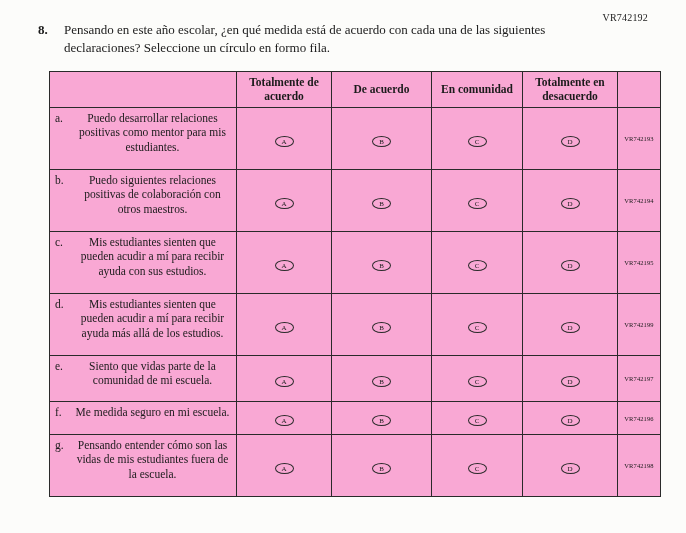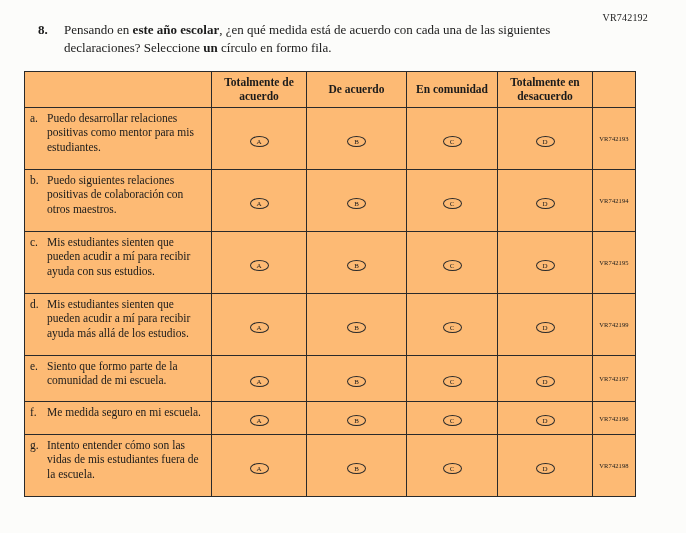--- a/index.html
+++ b/index.html
@@ -25,29 +25,29 @@
     left: 38px;
     width: 565px;
     display: flex;
     font-size: 13px;
     line-height: 1.38;
   }
   .qnum {
     font-weight: bold;
     flex: 0 0 26px;
   }
-  .q-text b { font-weight: bold; }
+  .q-text b { font-weight: normal; }
   table.answer-table {
     position: absolute;
     top: 71px;
-    left: 24px;
+    left: 49px;
     width: 611px;
     border-collapse: collapse;
     table-layout: fixed;
-    background: #fdba74;
+    background: #f9a8d4;
   }
   .answer-table th, .answer-table td {
     border: 1px solid #2a2a2a;
   }
   .answer-table th {
     font-size: 11.5px;
     font-weight: bold;
     text-align: center;
     vertical-align: middle;
     padding: 3px 2px;
@@ -55,21 +55,21 @@
     height: 36px;
   }
   td.stmt {
     font-size: 11.5px;
     line-height: 1.26;
     padding: 3px 3px 3px 5px;
     vertical-align: top;
   }
   .stmt-inner { display: flex; }
   .row-label { flex: 0 0 17px; }
-  .row-text { flex: 1; }
+  .row-text { flex: 1; text-align: center; }
   td.opt {
     text-align: center;
     vertical-align: middle;
   }
   .bubble {
     display: inline-block;
     width: 19px;
     height: 11px;
     border: 1px solid #2a2a2a;
     border-radius: 50%;
@@ -170,21 +170,21 @@
       <td class="opt"><span class="bubble">A</span></td>
       <td class="opt"><span class="bubble">B</span></td>
       <td class="opt"><span class="bubble">C</span></td>
       <td class="opt"><span class="bubble">D</span></td>
       <td class="code">VR742199</td>
     </tr>
     <tr class="h3">
       <td class="stmt">
         <div class="stmt-inner">
           <span class="row-label">e.</span>
-          <span class="row-text">Siento que formo parte de la comunidad de mi escuela.</span>
+          <span class="row-text">Siento que vidas parte de la comunidad de mi escuela.</span>
         </div>
       </td>
       <td class="opt"><span class="bubble">A</span></td>
       <td class="opt"><span class="bubble">B</span></td>
       <td class="opt"><span class="bubble">C</span></td>
       <td class="opt"><span class="bubble">D</span></td>
       <td class="code">VR742197</td>
     </tr>
     <tr class="h2">
       <td class="stmt">
@@ -196,21 +196,21 @@
       <td class="opt"><span class="bubble">A</span></td>
       <td class="opt"><span class="bubble">B</span></td>
       <td class="opt"><span class="bubble">C</span></td>
       <td class="opt"><span class="bubble">D</span></td>
       <td class="code">VR742196</td>
     </tr>
     <tr class="h4">
       <td class="stmt">
         <div class="stmt-inner">
           <span class="row-label">g.</span>
-          <span class="row-text">Intento entender cómo son las vidas de mis estudiantes fuera de la escuela.</span>
+          <span class="row-text">Pensando entender cómo son las vidas de mis estudiantes fuera de la escuela.</span>
         </div>
       </td>
       <td class="opt"><span class="bubble">A</span></td>
       <td class="opt"><span class="bubble">B</span></td>
       <td class="opt"><span class="bubble">C</span></td>
       <td class="opt"><span class="bubble">D</span></td>
       <td class="code">VR742198</td>
     </tr>
   </tbody>
 </table>

